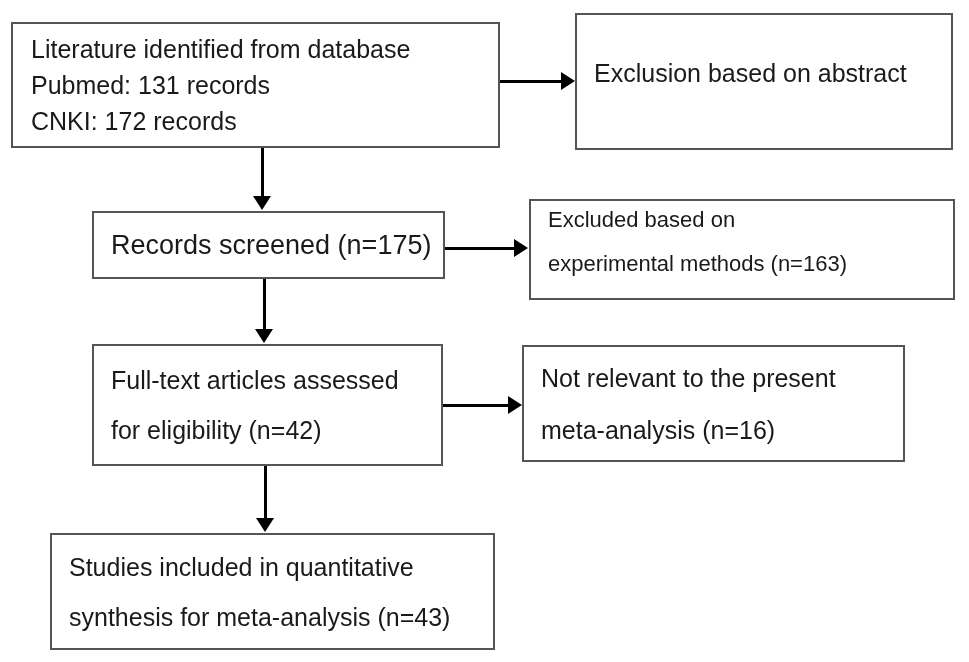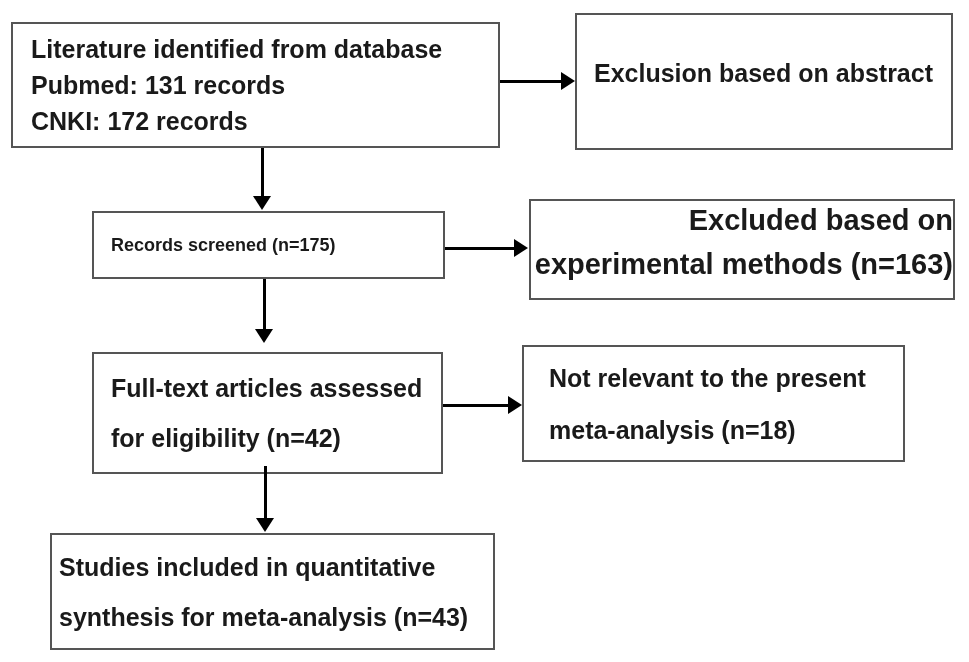--- a/index.html
+++ b/index.html
@@ -10,21 +10,20 @@
   }
   body {
     font-family: "Liberation Sans", sans-serif;
   }
   #canvas {
     position: relative;
     width: 969px;
     height: 662px;
     background: #ffffff;
     overflow: hidden;
-    font-weight: bold;
   }
   .node {
     position: absolute;
     box-sizing: border-box;
     border: 2px solid #555555;
     background: #ffffff;
     display: flex;
     flex-direction: column;
     justify-content: center;
     color: #1a1a1a;
@@ -40,25 +39,25 @@
   #node-excl-abstract  { left: 575px; top: 13px;  width: 378px; height: 137px; }
   #node-screened       { left: 92px;  top: 211px; width: 353px; height: 68px;  }
   #node-excl-methods   { left: 529px; top: 199px; width: 426px; height: 101px; }
   #node-fulltext       { left: 92px;  top: 344px; width: 351px; height: 122px; }
   #node-not-relevant   { left: 522px; top: 345px; width: 383px; height: 117px; }
   #node-included       { left: 50px;  top: 533px; width: 445px; height: 117px; }
 
   
   #node-identification { padding-left: 18px; font-size: 25px; line-height: 36px; }
   #node-excl-abstract  { padding-left: 17px; font-size: 25px; line-height: 46px; padding-bottom: 18px; }
-  #node-screened       { padding-left: 17px; font-size: 18px; line-height: 30px; }
-  #node-excl-methods   { padding-left: 17px; font-size: 29px; line-height: 44px; padding-bottom: 16px; align-items: flex-end; }
-  #node-fulltext       { padding-left: 17px; font-size: 25px; line-height: 50px; margin-top: 8px; }
-  #node-not-relevant   { padding-left: 25px; font-size: 25px; line-height: 52px; }
-  #node-included       { padding-left: 7px; font-size: 25px; line-height: 50px; }
+  #node-screened       { padding-left: 17px; font-size: 27px; line-height: 30px; }
+  #node-excl-methods   { padding-left: 17px; font-size: 22px; line-height: 44px; padding-bottom: 16px; }
+  #node-fulltext       { padding-left: 17px; font-size: 25px; line-height: 50px; }
+  #node-not-relevant   { padding-left: 17px; font-size: 25px; line-height: 52px; }
+  #node-included       { padding-left: 17px; font-size: 25px; line-height: 50px; }
 
   
   .conn {
     position: absolute;
     background: #000000;
   }
   .conn.h { height: 3px; }
   .conn.v { width: 3px; }
   .arrowhead {
     position: absolute;
@@ -114,21 +113,21 @@
     <span class="line">experimental methods (n=163)</span>
   </div>
 
   <div class="node" id="node-fulltext">
     <span class="line">Full-text articles assessed</span>
     <span class="line">for eligibility (n=42)</span>
   </div>
 
   <div class="node" id="node-not-relevant">
     <span class="line">Not relevant to the present</span>
-    <span class="line">meta-analysis (n=18)</span>
+    <span class="line">meta-analysis (n=16)</span>
   </div>
 
   <div class="node" id="node-included">
     <span class="line">Studies included in quantitative</span>
     <span class="line">synthesis for meta-analysis (n=43)</span>
   </div>
 
   <div class="conn h" id="conn-ident-to-abstract"></div>
   <div class="arrowhead right" id="arrow-ident-to-abstract"></div>
 

